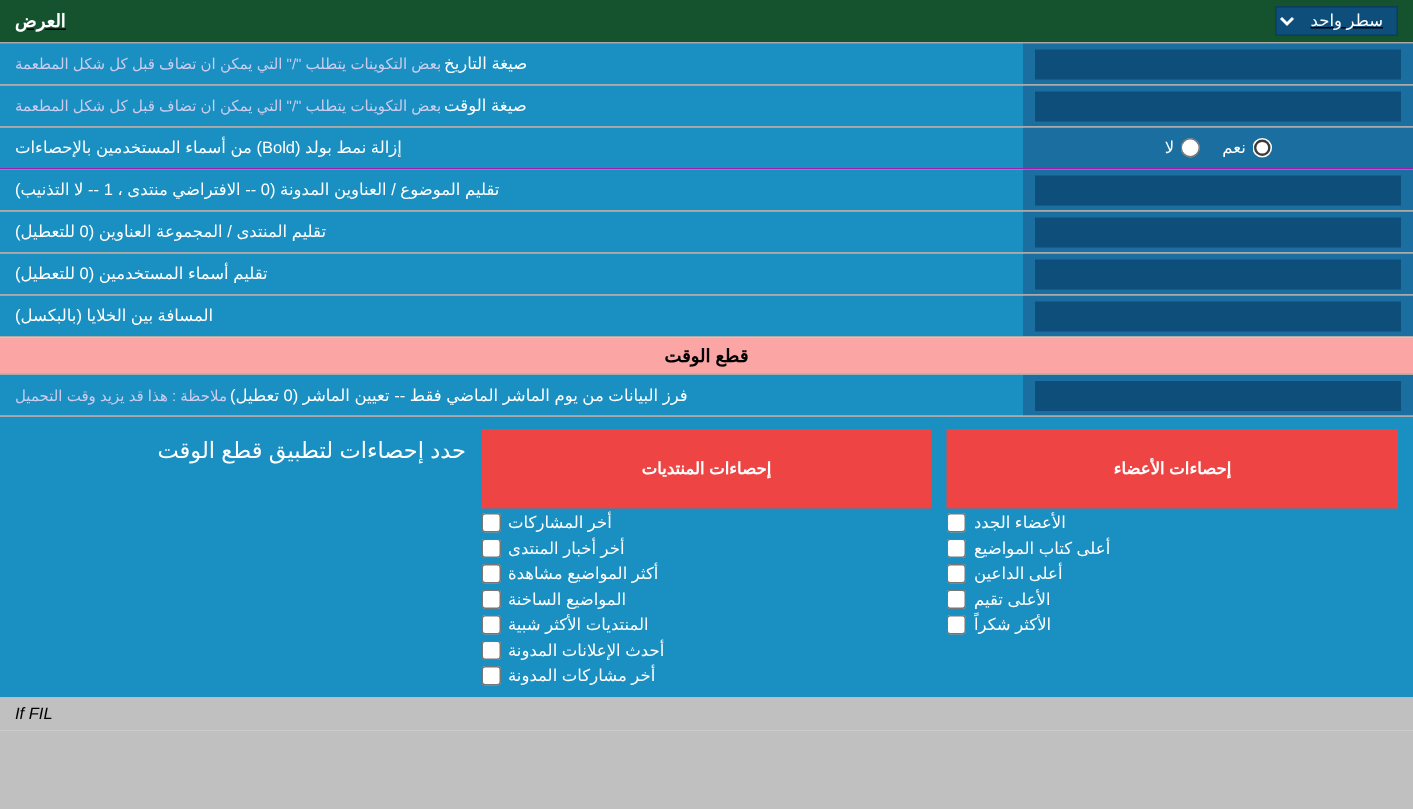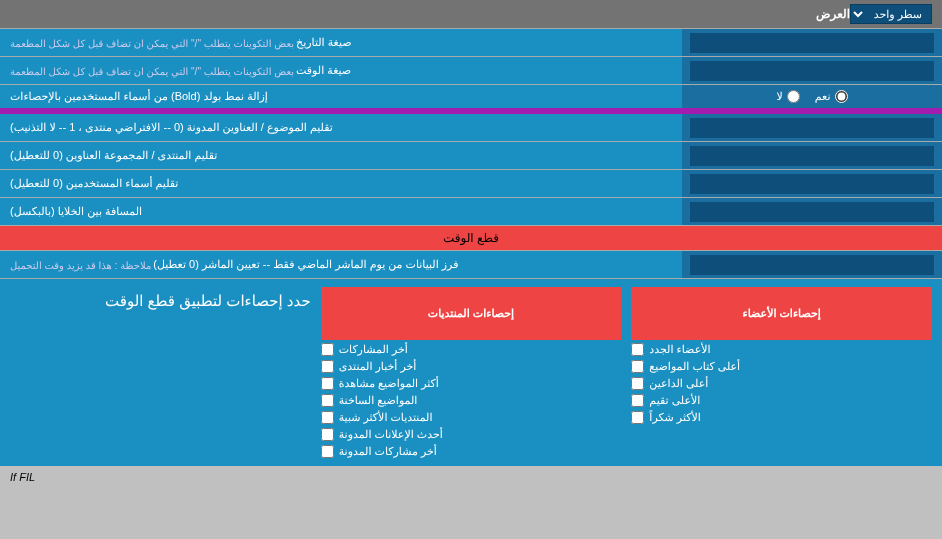--- a/index.html
+++ b/index.html
@@ -44,28 +44,29 @@
       color: #fff;
       border: none;
       width: 100%;
       text-align: center;
       font-size: 12px;
       padding: 3px 5px;
       outline: none;
     }
     
     .header-row {
-      background: #737373;
+      background: #14532d;
       display: flex;
       flex-direction: row-reverse;
       align-items: center;
-      justify-content: flex-end;
+      justify-content: space-between;
       padding: 4px 10px;
       border-bottom: 1px solid #aaa;
       min-height: 28px;
+      text-decoration: underline;
     }
     .header-title {
       color: #fff;
       font-weight: bold;
       font-size: 12px;
     }
     .select-wrap {
       display: flex;
       align-items: center;
     }
@@ -74,21 +75,21 @@
       color: #fff;
       border: 1px solid #0a3d5e;
       padding: 2px 5px;
       font-size: 11px;
       direction: rtl;
     }
     
     .radio-row {
       display: flex;
       flex-direction: row-reverse;
-      border-bottom: 6px solid #a21caf;
+      border-bottom: 1px solid #a21caf;
       min-height: 28px;
     }
     .radio-label {
       background: #1a8fc1;
       color: #fff;
       flex: 1;
       padding: 5px 10px;
       display: flex;
       align-items: center;
       justify-content: flex-end;
@@ -110,23 +111,23 @@
       display: flex;
       align-items: center;
       gap: 4px;
       cursor: pointer;
     }
     .radio-options input[type="radio"] {
       accent-color: #fff;
     }
     
     .section-header {
-      background: #ef4444;
+      background: #fca5a5;
       color: #000;
-      font-weight: normal;
+      font-weight: bold;
       text-align: center;
       padding: 5px;
       border-bottom: 1px solid #aaa;
       font-size: 12px;
     }
     
     .checkboxes-section {
       background: #1a8fc1;
       padding: 8px 10px;
     }

